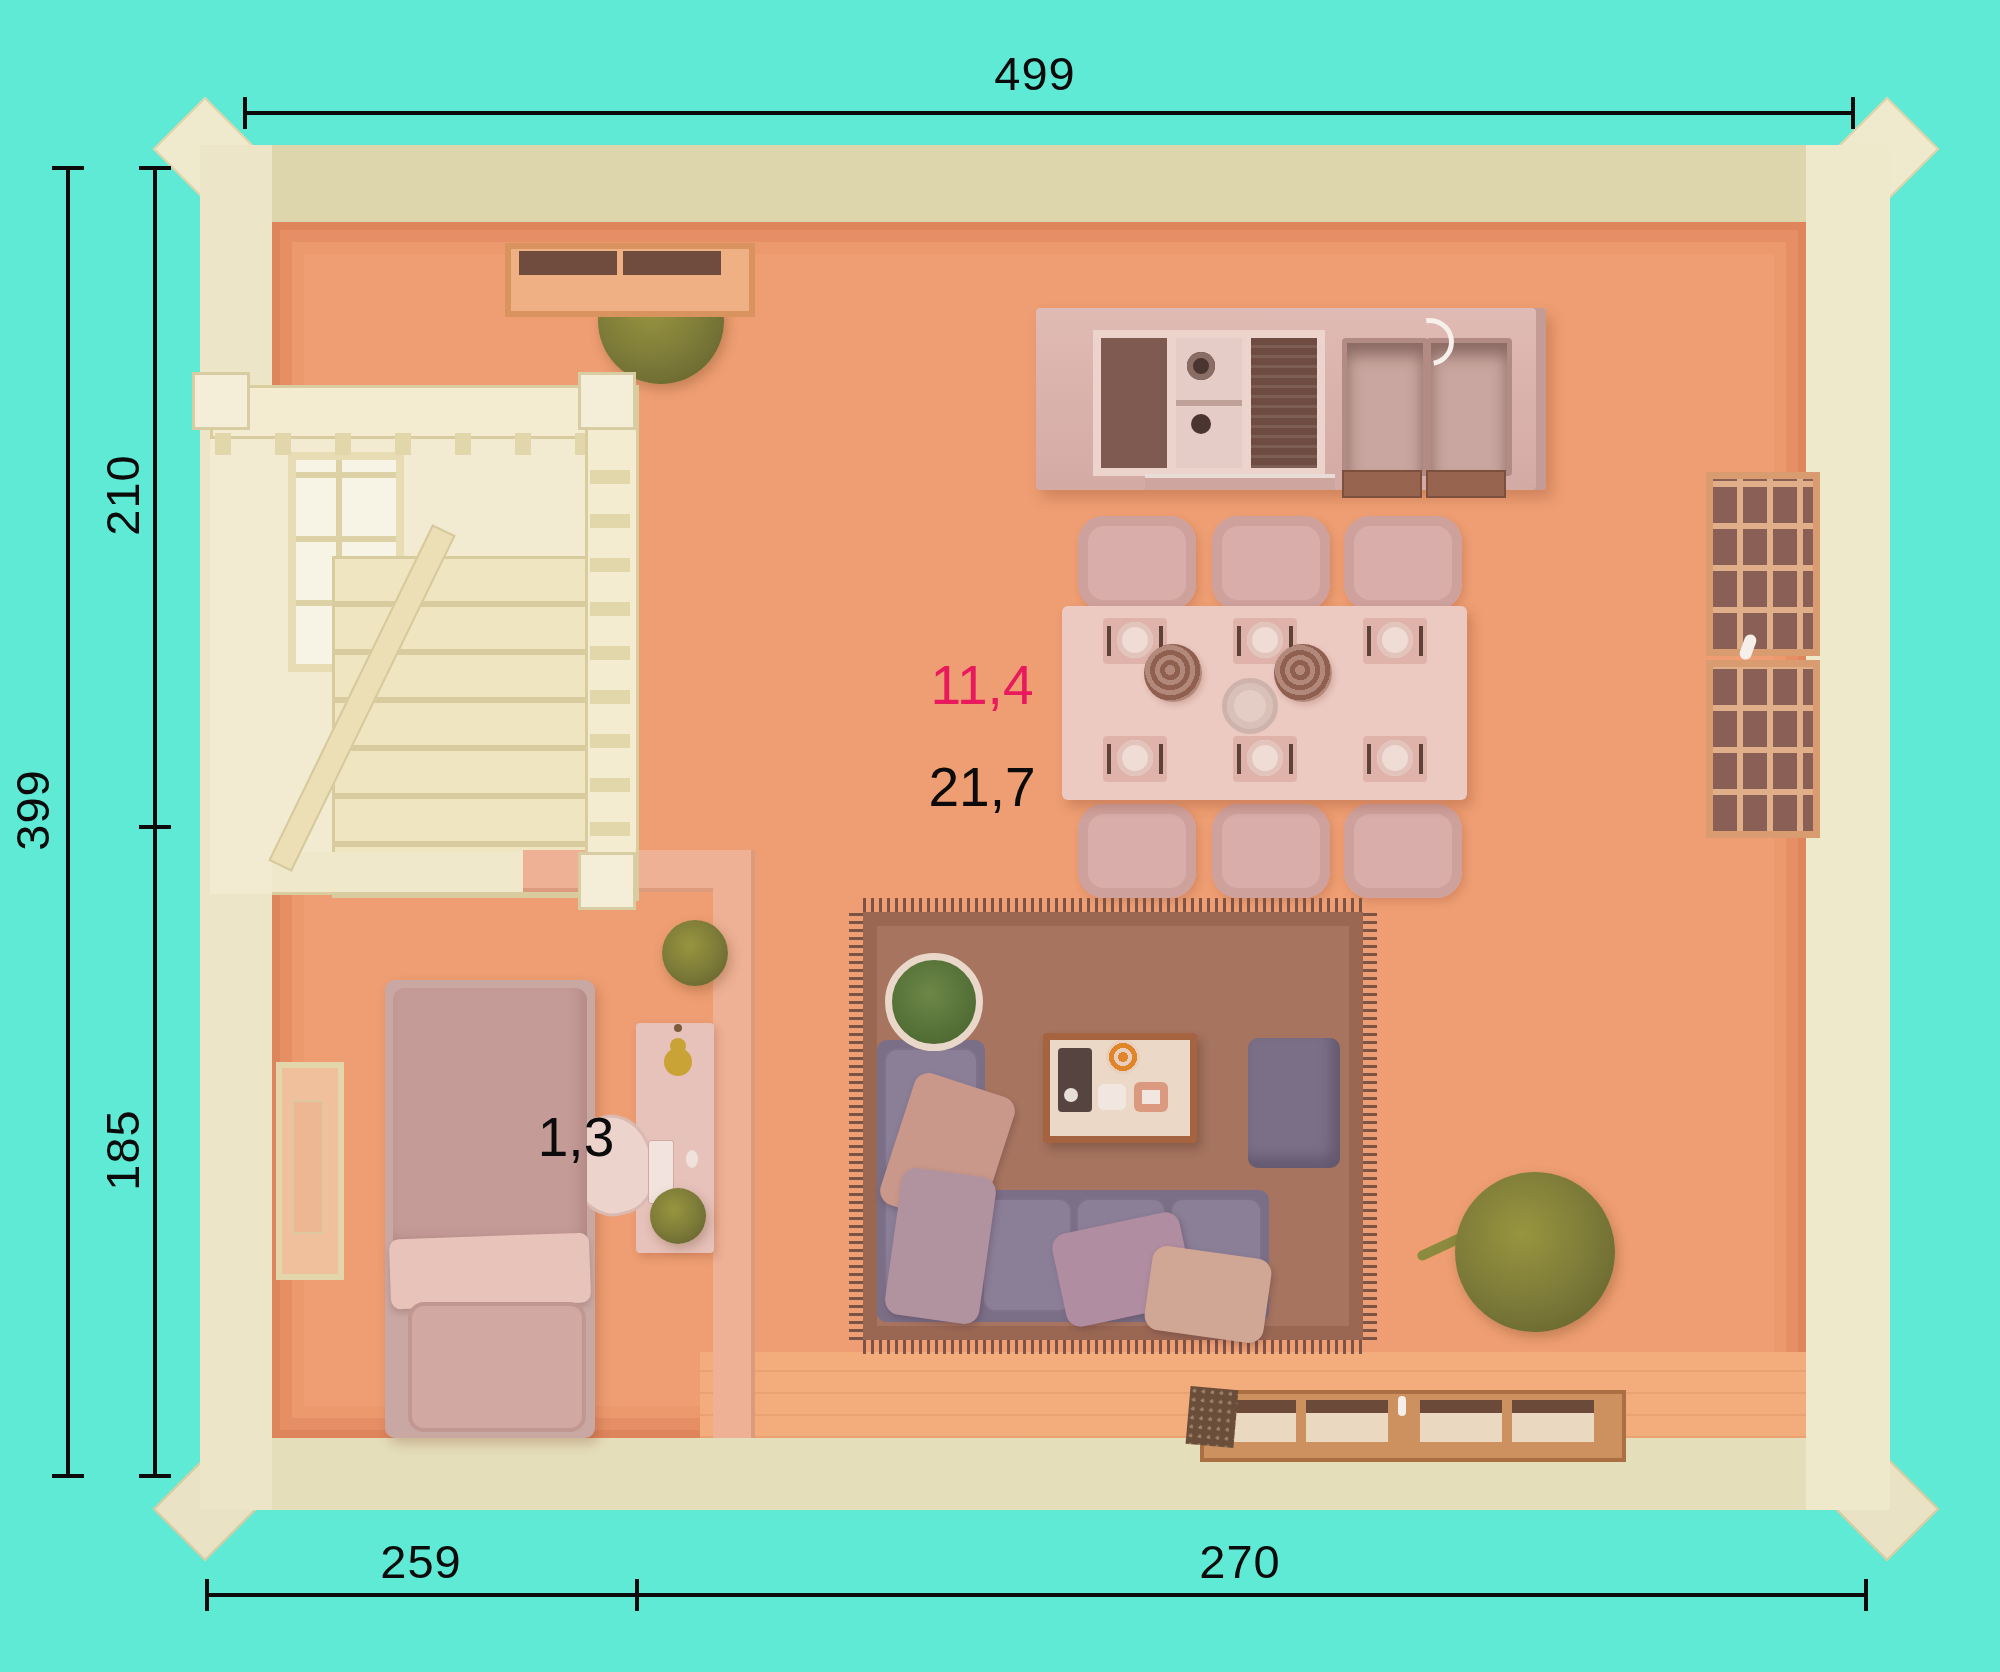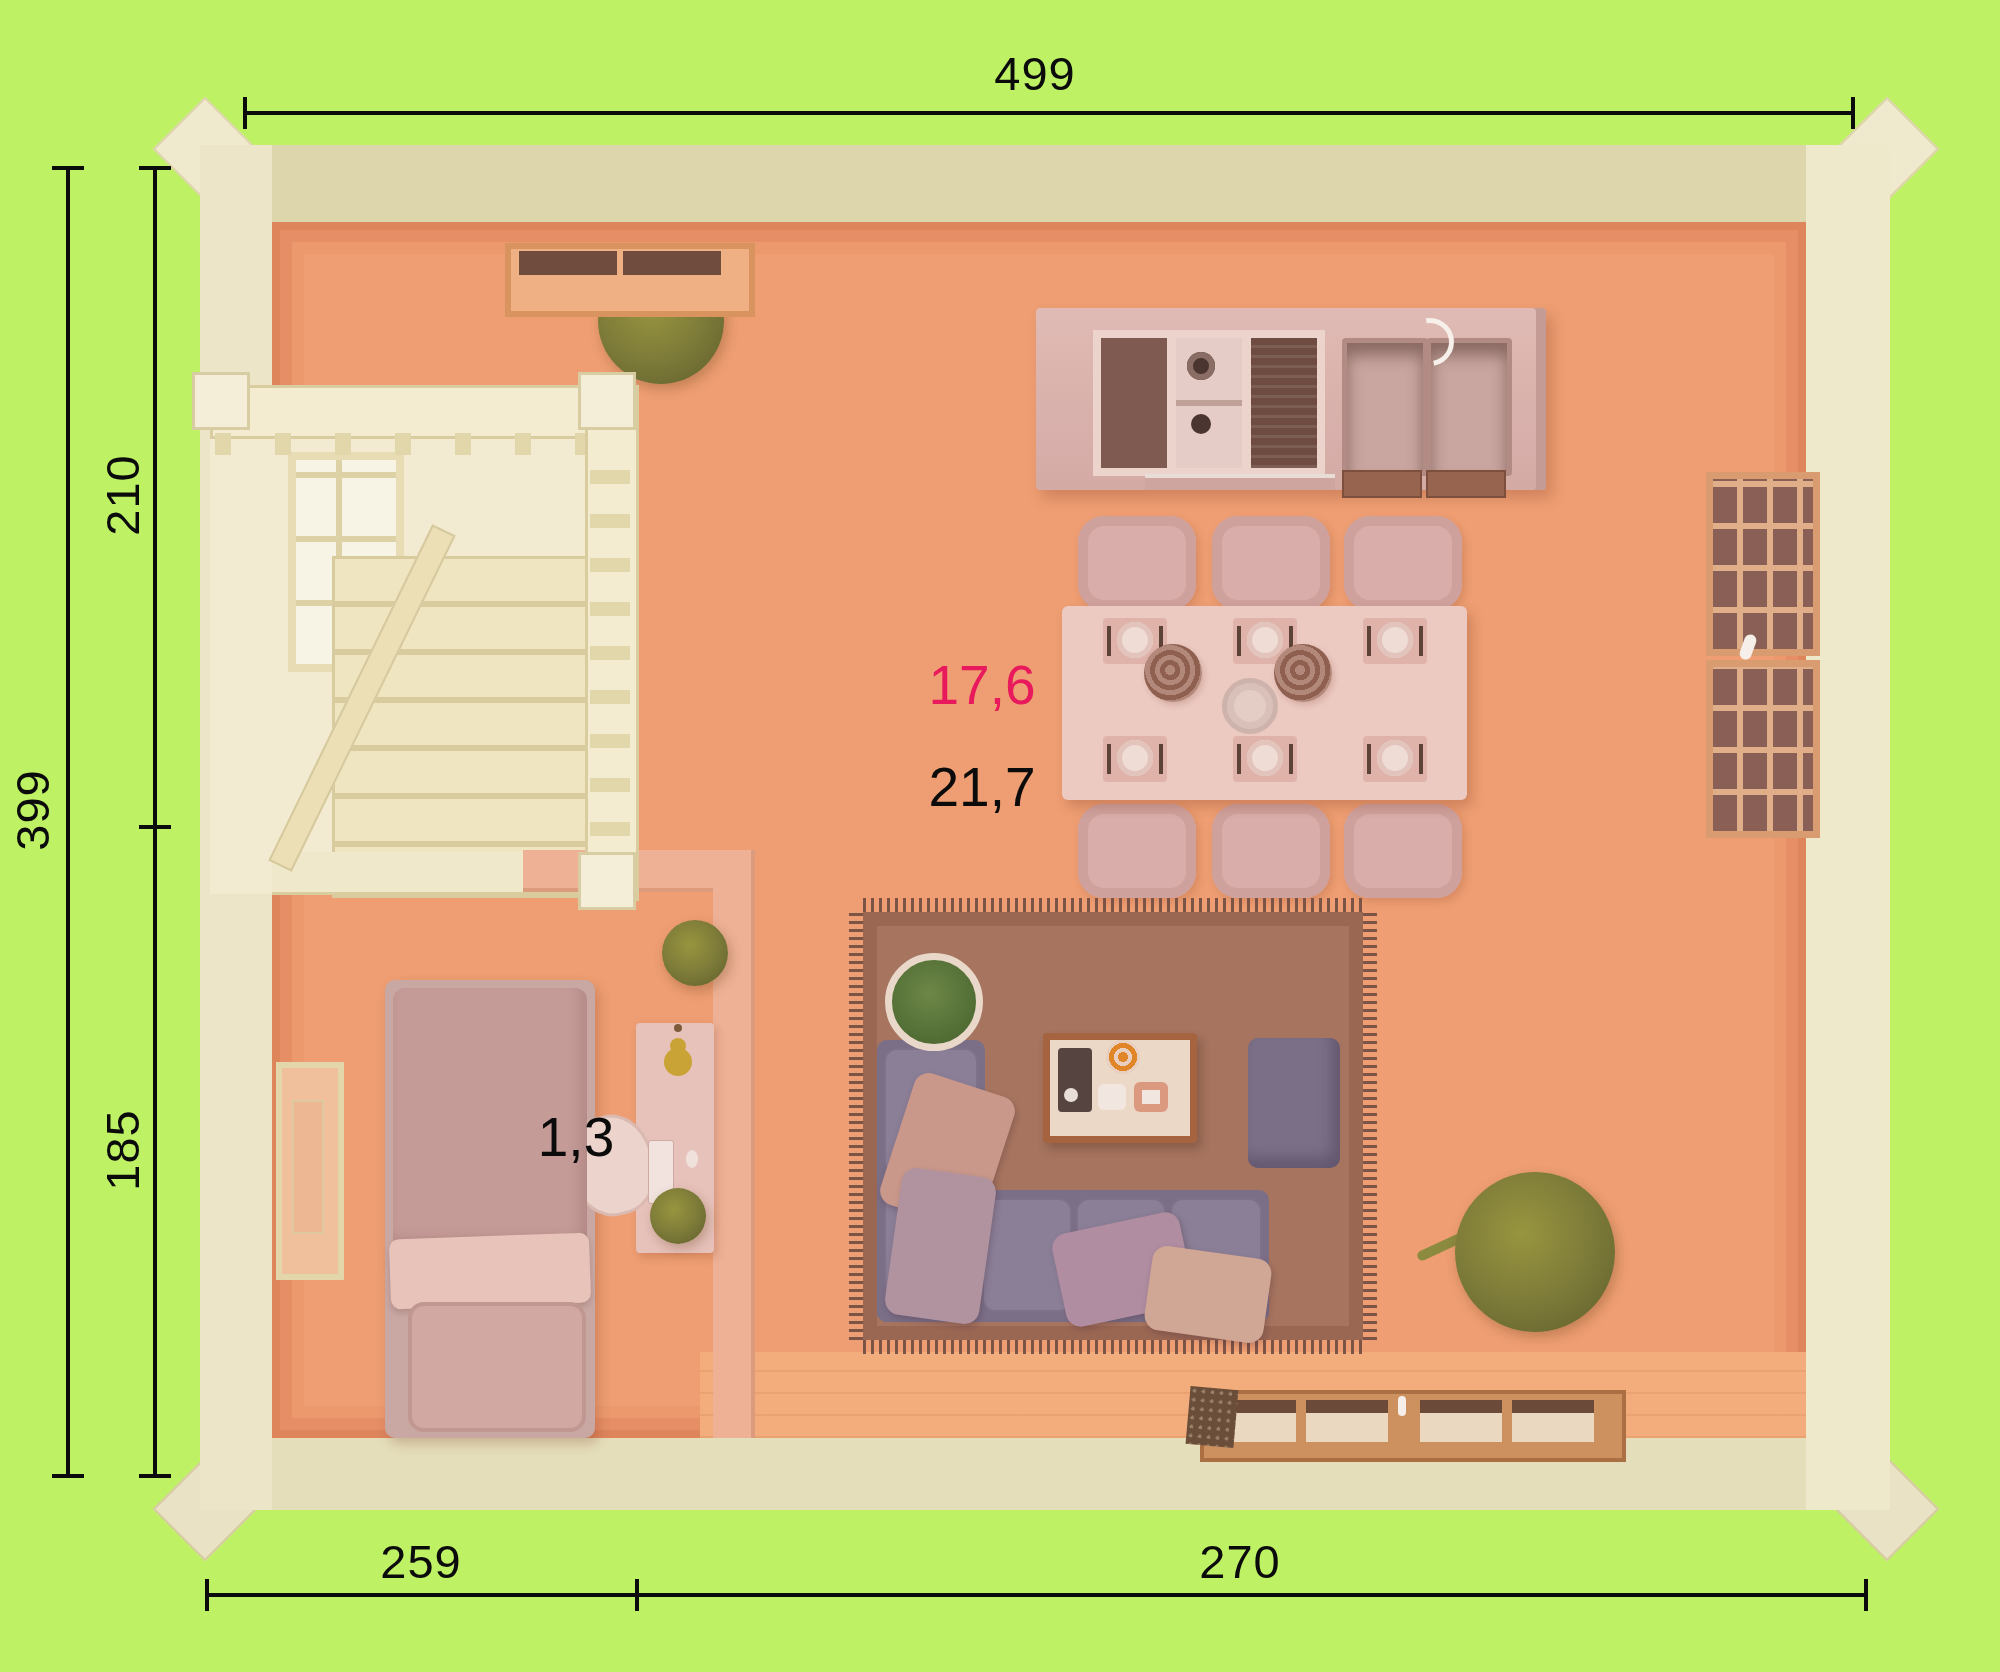--- a/index.html
+++ b/index.html
@@ -1,16 +1,16 @@
 <!DOCTYPE html>
 <html><head>
 <meta charset="utf-8">
 <style>
   html,body{margin:0;padding:0;background:#fff}
-  #canvas{position:relative;width:2000px;height:1672px;background:#bef264;
+  #canvas{position:relative;width:2000px;height:1672px;background:#5eead4;
     font-family:"Liberation Sans",sans-serif;overflow:hidden}
   .abs{position:absolute}
   .dim-line,.tick{background:#0b0b0b}
   .dim-label{font-size:47px;color:#0b0b0b;text-align:center;line-height:1;letter-spacing:1px}
   .rot{transform:rotate(-90deg);transform-origin:center}
   .area-label{font-size:55px;text-align:center;line-height:1;color:#0b0b0b}
   .red{color:#e8195c}
   .grainV{background-image:repeating-linear-gradient(90deg,rgba(125,95,45,.12) 0 2px,rgba(0,0,0,0) 2px 34px)}
   .grainH{background-image:repeating-linear-gradient(0deg,rgba(125,95,45,.12) 0 2px,rgba(0,0,0,0) 2px 34px)}
   .floorGrain{background-image:repeating-linear-gradient(90deg,rgba(150,60,15,.09) 0 2px,rgba(0,0,0,0) 2px 30px)}
@@ -196,17 +196,17 @@
   <div class="abs dim-label rot" style="left:43px;top:471px;width:160px;height:48px;z-index:10">210</div>
   <div class="abs dim-label rot" style="left:43px;top:1126px;width:160px;height:48px;z-index:10">185</div>
 
   <div class="abs dim-line" style="left:207px;top:1593px;width:1659px;height:4px;z-index:10"></div>
   <div class="abs tick" style="left:205px;top:1579px;width:4px;height:32px;z-index:10"></div>
   <div class="abs tick" style="left:635px;top:1579px;width:4px;height:32px;z-index:10"></div>
   <div class="abs tick" style="left:1864px;top:1579px;width:4px;height:32px;z-index:10"></div>
   <div class="abs dim-label" style="left:321px;top:1538px;width:200px;z-index:10">259</div>
   <div class="abs dim-label" style="left:1140px;top:1538px;width:200px;z-index:10">270</div>
 
-  <div class="abs area-label red" style="left:882px;top:658px;width:200px;z-index:10">17,6</div>
+  <div class="abs area-label red" style="left:882px;top:658px;width:200px;z-index:10">11,4</div>
   <div class="abs area-label" style="left:882px;top:760px;width:200px;z-index:10">21,7</div>
   <div class="abs area-label" style="left:476px;top:1110px;width:200px;z-index:10">1,3</div>
 
 </div>
 
 </body></html>

